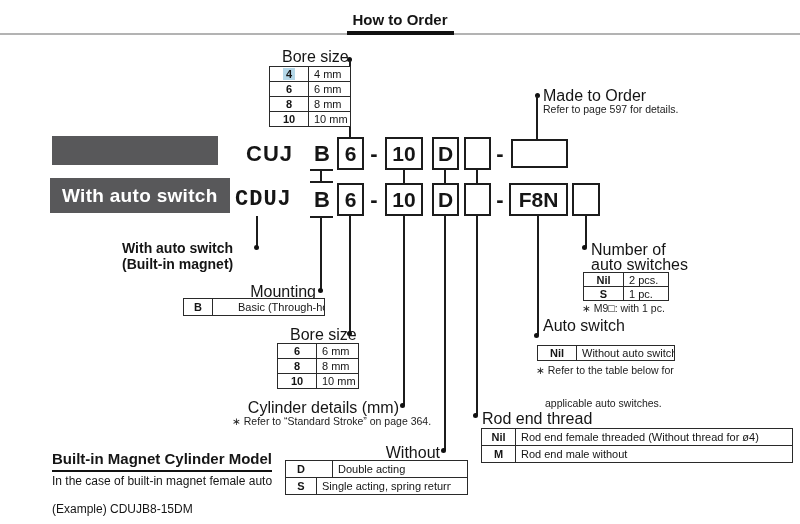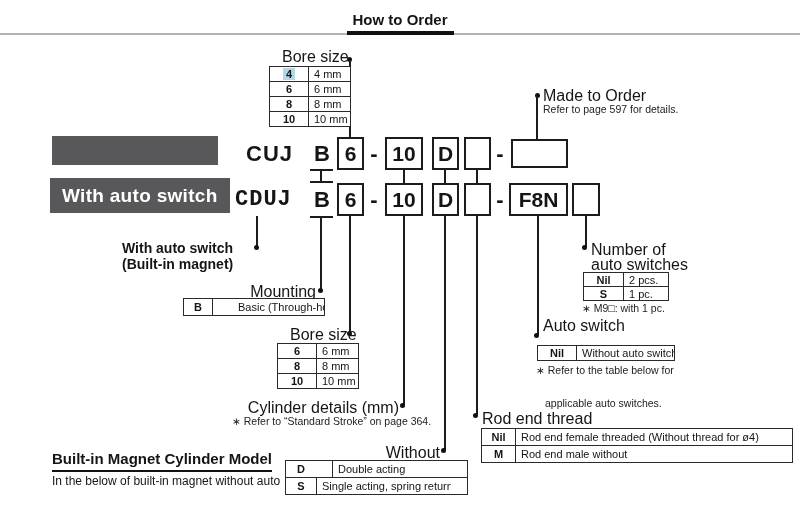--- a/index.html
+++ b/index.html
@@ -199,15 +199,16 @@
       <div class="tc desc" style="width:45px;height:13px;">2 pcs.</div>
     </div>
     <div class="trow">
       <div class="tc code" style="width:39px;height:13px;">S</div>
       <div class="tc desc" style="width:45px;height:13px;">1 pc.</div>
     </div>
   </div>
   <div class="note" style="left:582px;top:302px;">∗ M9□: with 1 pc.</div>
 
   <div class="ft-title" style="left:52px;top:450px;">Built-in Magnet Cylinder Model</div>
-  <div class="ft-body" style="left:52px;top:474px;">In the below of built-in magnet without auto</div>
+  <div class="ft-body" style="left:52px;top:474px;">In the case of built-in magnet female auto</div>
+  <div class="ft-body" style="left:52px;top:502px;">(Example) CDUJB8-15DM</div>
 
 </div>
 
 </body></html>

